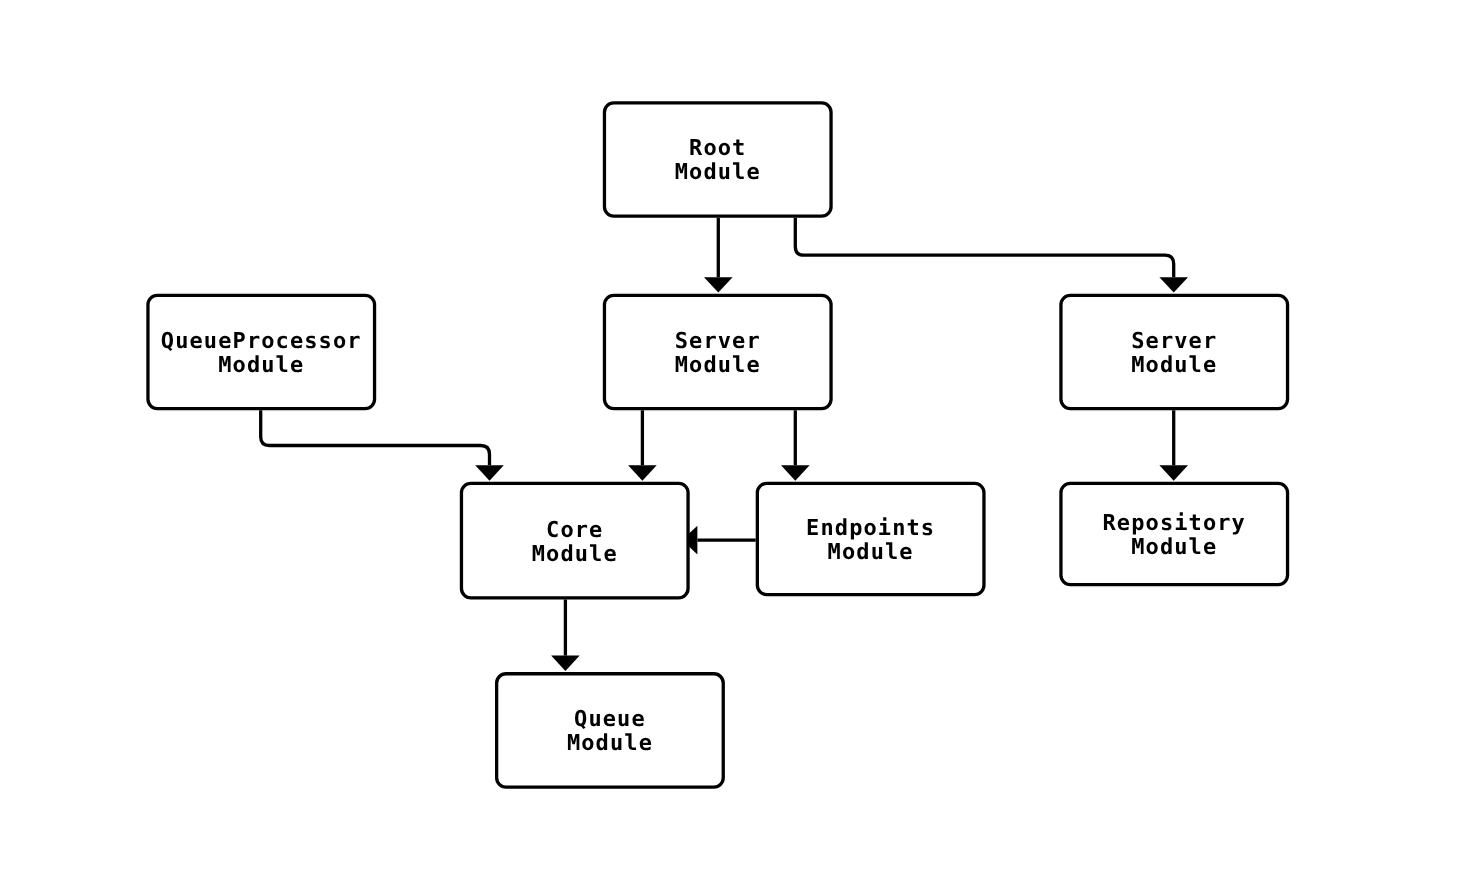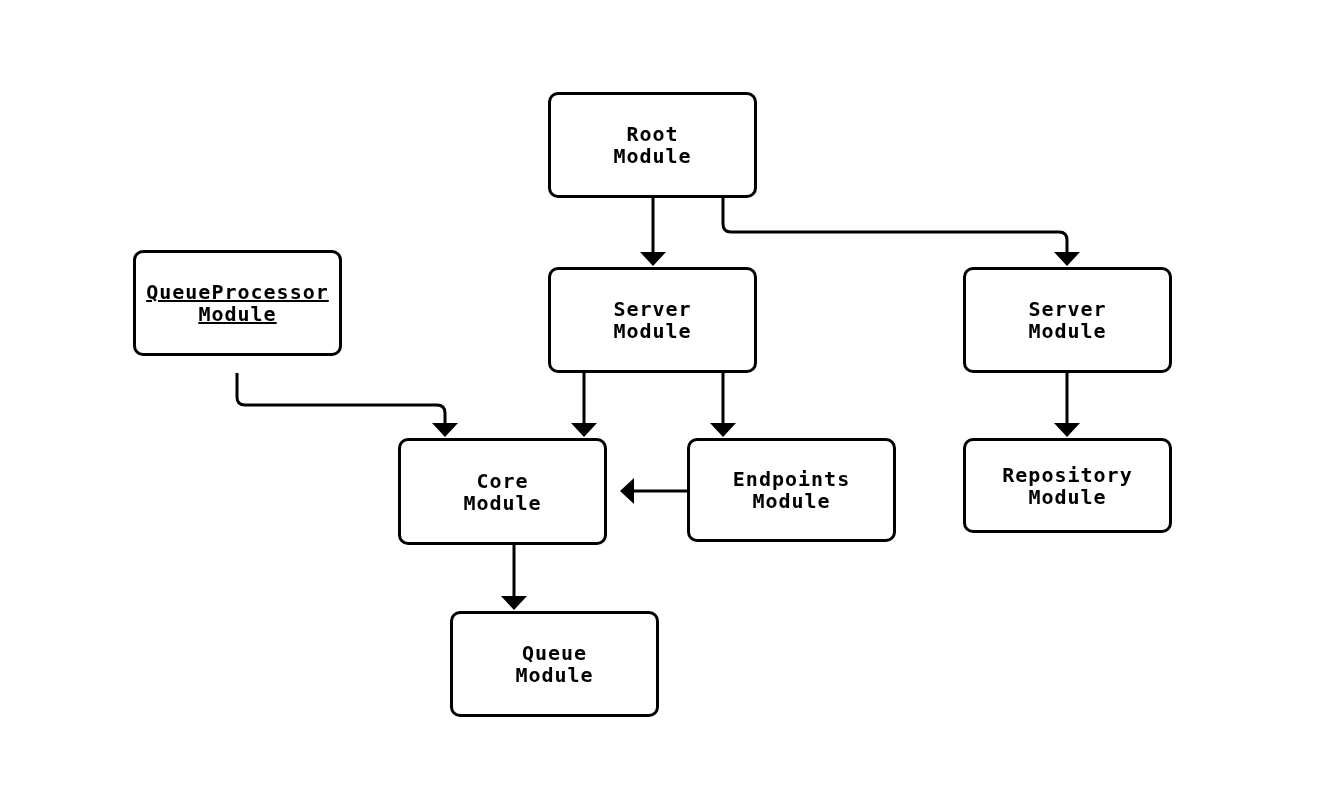--- a/index.html
+++ b/index.html
@@ -45,24 +45,24 @@
     justify-content: center;
     text-align: center;
     font-size: 20px;
     font-weight: bold;
     line-height: 22px;
     color: #000000;
     letter-spacing: 1px;
   }
   .node span { display: block; }
   #node-root           { left: 548px; top: 92px;  height: 106px; }
-  #node-queueprocessor { left: 133px; top: 250px; text-decoration: underline; }
+  #node-queueprocessor { left: 133px; top: 267px; }
   #node-server         { left: 548px; top: 267px; }
   #node-global         { left: 963px; top: 267px; }
-  #node-core           { left: 398px; top: 438px; height: 107px; }
+  #node-core           { left: 418px; top: 438px; height: 107px; }
   #node-endpoints      { left: 687px; top: 438px; height: 104px; }
   #node-repository     { left: 963px; top: 438px; height: 95px; }
   #node-queue          { left: 410px; top: 611px; margin-left: 40px; }
 </style>
 </head>
 <body>
 
 <div class="canvas">
 
   <svg class="edges-svg" width="1337" height="809" viewBox="0 0 1337 809" xmlns="http://www.w3.org/2000/svg">

